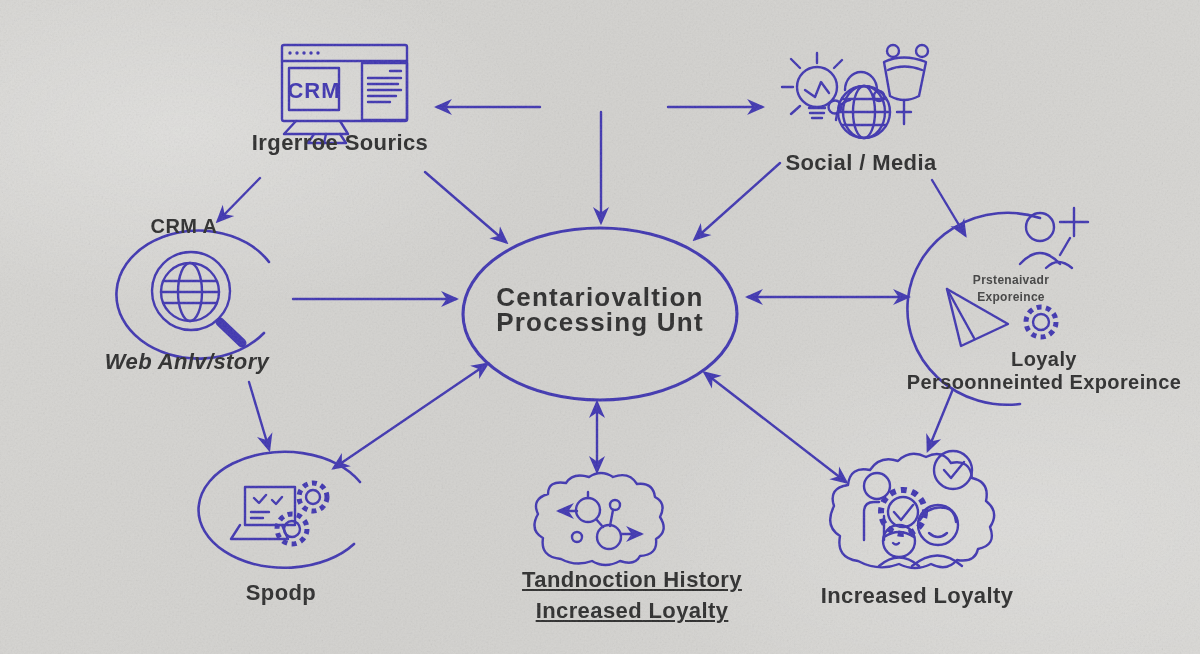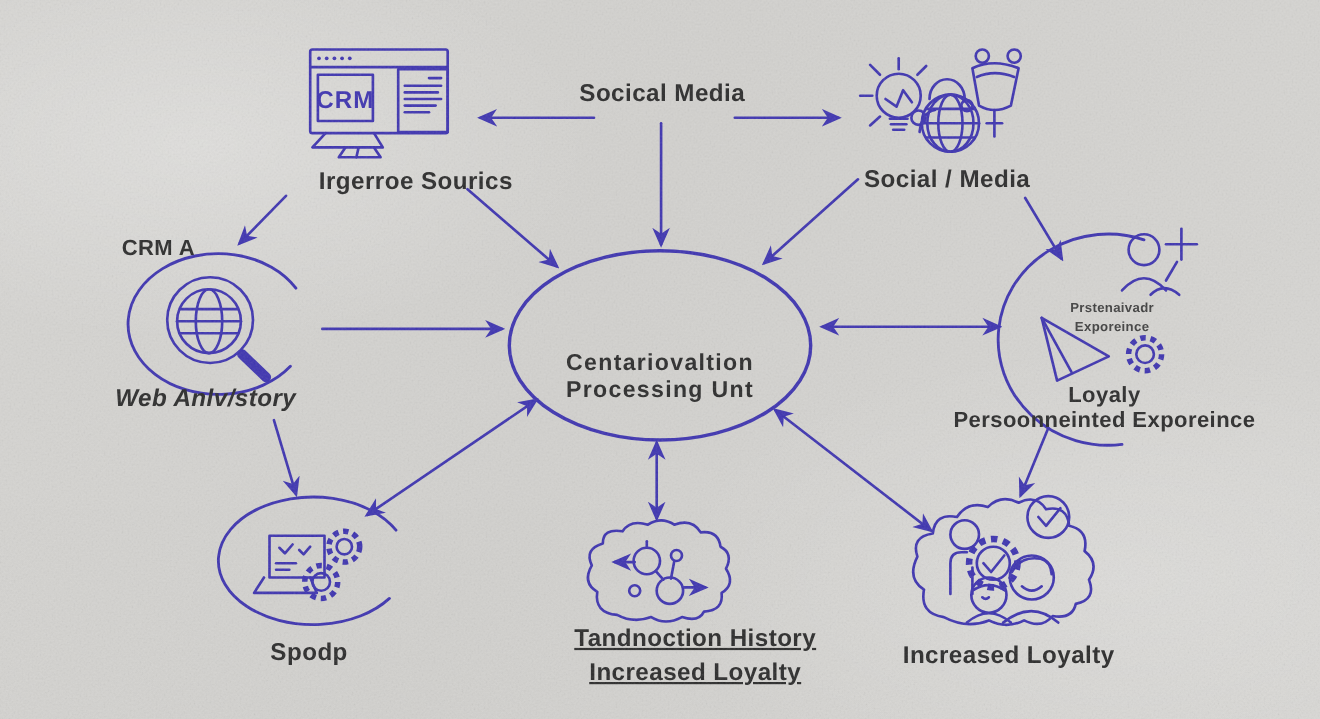--- a/index.html
+++ b/index.html
@@ -23,22 +23,22 @@
   .arc{stroke-width:2.6;}
   .gear-teeth{stroke-width:5;stroke-linecap:butt;}
   .gear-teeth-big{stroke-width:6;stroke-linecap:butt;}
   .handle{stroke-width:9;}
   .ah{fill:var(--ink);}
   .crm-badge{fill:var(--ink);font-family:"Liberation Sans",sans-serif;font-size:22px;font-weight:bold;letter-spacing:1px;}
   .lbl{
     position:absolute;transform:translateX(-50%);white-space:nowrap;
     color:var(--label);font-weight:bold;font-size:22px;letter-spacing:.4px;text-align:center;
   }
-  .lbl-sm{font-size:20px;}
-  .center-lbl{font-size:21px;letter-spacing:1.2px;line-height:25px;margin-top:32px;}
+  .lbl-sm{font-size:20px;margin-left:40px;}
+  .center-lbl{font-size:26px;letter-spacing:1.2px;line-height:25px;}
   .inner-lbl{font-size:12px;font-weight:600;color:var(--sub);letter-spacing:.3px;line-height:17px;}
   .two-line{line-height:23px;}
 </style>
 </head>
 <body>
 
 <div id="canvas">
 
   <svg id="art" viewBox="0 0 1200 654" aria-hidden="true">
     <defs>
@@ -193,22 +193,21 @@
       <line class="ink" x1="748" y1="297" x2="908" y2="297" marker-start="url(#ah)" marker-end="url(#ah)"></line>
       <line class="ink" x1="293" y1="299" x2="456" y2="299" marker-end="url(#ah)"></line>
       <line class="ink" x1="249" y1="382" x2="269" y2="449" marker-end="url(#ah)"></line>
       <line class="ink" x1="334" y1="468" x2="487" y2="364" marker-start="url(#ah)" marker-end="url(#ah)"></line>
       <line class="ink" x1="597" y1="403" x2="597" y2="471" marker-start="url(#ah)" marker-end="url(#ah)"></line>
       <line class="ink" x1="705" y1="373" x2="846" y2="482" marker-start="url(#ah)" marker-end="url(#ah)"></line>
       <line class="ink" x1="953" y1="389" x2="928" y2="450" marker-end="url(#ah)"></line>
     </g>
   </svg>
 
-  <div class="lbl" style="left:340px;top:152px;margin-left:38px;">Irgerroe Sourics</div>
-  <div class="lbl" style="left:602px;top:72px;">Socical Media</div>
+  <div class="lbl" style="left:340px;top:130px;">Irgerroe Sourics</div>
   <div class="lbl" style="left:861px;top:150px;">Social / Media</div>
   <div class="lbl lbl-sm" style="left:144px;top:215px;">CRM A</div>
   <div class="lbl" style="left:187px;top:349px;font-style:italic;">Web Anlv/story</div>
 
   <div class="lbl center-lbl" style="left:600px;top:285px;">
     <div>Centariovaltion</div>
     <div>Processing Unt</div>
   </div>
 
   <div class="lbl inner-lbl" style="left:1011px;top:272px;">

